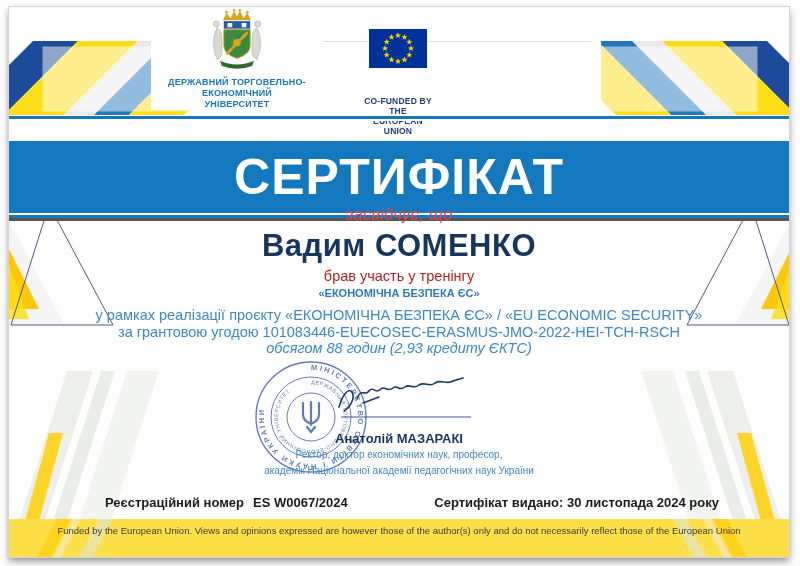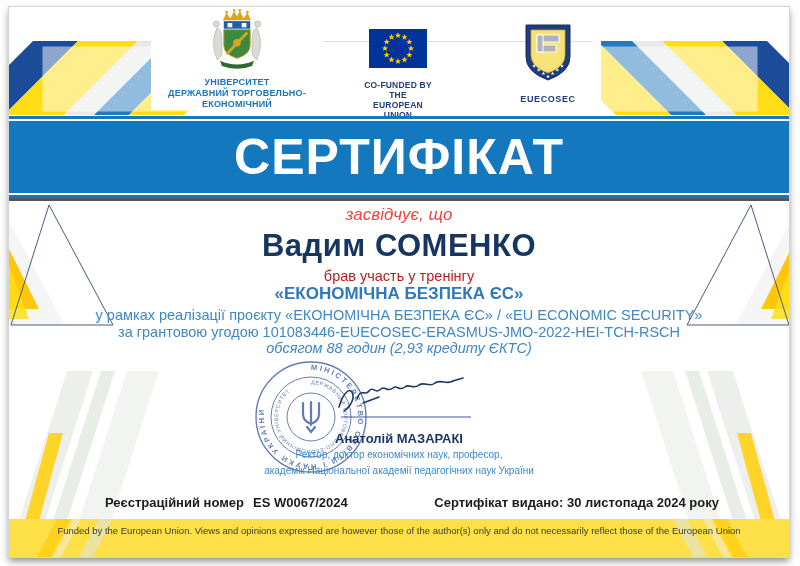--- a/index.html
+++ b/index.html
@@ -7,36 +7,36 @@
   .page { position:absolute; left:8px; top:6px; width:782px; height:552px; background:#ffffff;
           border:1px solid #d3d6d8; box-shadow:0 4px 7px -1px rgba(0,0,0,.45); overflow:hidden; }
   .decor { position:absolute; pointer-events:none; }
   
   .hdr-line { position:absolute; top:34px; left:132px; width:450px; height:1px; background:#dcdcdc; z-index:0; }
   .logo-block { position:absolute; text-align:center; z-index:1; }
   .uni-block { left:142px; top:0; width:172px; background:#fff; }
   .uni-name { font-size:9px; font-weight:bold; color:#1b75bb; line-height:11px; letter-spacing:.2px; }
   .eu-block { left:352px; top:22px; width:74px; }
   .eu-label { font-size:8.5px; font-weight:bold; color:#1f3c7d; line-height:10px; letter-spacing:.2px; }
-  .eu-label-wrap { margin-top:8px; }
+  .eu-label-wrap { margin-top:24px; }
   .shield-block { left:509px; top:16px; width:60px; }
   .shield-label { font-size:9px; font-weight:bold; color:#1f3c7d; margin-top:5px; letter-spacing:.6px; }
   
   .banner { position:absolute; left:0; top:109px; width:100%; z-index:2; }
   .banner .b-thin { height:3px; background:#1478be; }
   .banner .b-gap { height:2px; background:#ffffff; }
-  .banner .b-main { height:72px; background:#1478be; display:flex; align-items:center; justify-content:center; }
+  .banner .b-main { height:72px; background:#1478be; display:flex; align-items:center; justify-content:center;margin-top:20px; }
   .banner .b-shadow { height:3px; background:#55565a; }
   .banner-title { color:#ffffff; font-size:50px; font-weight:bold; letter-spacing:1px; }
   
   .textcol { position:absolute; left:0; top:200px; width:100%; text-align:center; z-index:4; }
   .t-attests { font-size:17px; font-style:italic; color:#ef4444; line-height:15px; }
   .t-name { font-size:31px; font-weight:bold; color:#16355f; line-height:32px; margin-top:8px; letter-spacing:.5px; }
   .t-part { font-size:14.5px; color:#b91c1c; line-height:15px; margin-top:7px; }
-  .t-training { font-size:17px; font-weight:bold; color:#2e79bd; line-height:19px; }
+  .t-training { font-size:11px; font-weight:bold; color:#2e79bd; line-height:19px; }
   .t-line { font-size:14.5px; color:#3f88c5; line-height:16.5px; }
   .t-project { margin-top:4px; }
   .t-volume { font-style:italic; }
   
   .seal { position:absolute; left:244px; top:352px; z-index:3; opacity:.85; }
   .sig { position:absolute; left:326px; top:366px; z-index:3; }
   .signer { position:absolute; left:0; top:424px; width:100%; text-align:center; z-index:4; }
   .s-name { font-size:13px; font-weight:bold; color:#16355f; line-height:16px; }
   .s-title { font-size:10px; color:#3f88c5; line-height:15.5px; }
   
@@ -109,22 +109,22 @@
       <rect x="50" y="17" width="5" height="4.5" fill="#ffffff"></rect>
       <path d="M31,24 h28 v17 q0,9 -14,13.5 q-14,-4.5 -14,-13.5 Z" fill="#3c8a3e" stroke="#c9a227" stroke-width="1"></path>
       <line x1="34" y1="50" x2="56" y2="27" stroke="#d9a520" stroke-width="3"></line>
       <circle cx="45" cy="38" r="4" fill="#d9a520"></circle>
       <path d="M24,22 q5,3 5,12 v14 q0,5 -5,8 q-4,-9 -4,-18 q0,-9 4,-16 Z" fill="#dadbd4" stroke="#b9bab0" stroke-width="0.8"></path>
       <path d="M66,22 q-5,3 -5,12 v14 q0,5 5,8 q4,-9 4,-18 q0,-9 -4,-16 Z" fill="#dadbd4" stroke="#b9bab0" stroke-width="0.8"></path>
       <circle cx="23" cy="18" r="3.2" fill="#dadbd4" stroke="#b9bab0" stroke-width="0.8"></circle>
       <circle cx="67" cy="18" r="3.2" fill="#dadbd4" stroke="#b9bab0" stroke-width="0.8"></circle>
       <path d="M27,57 q18,8 36,0 l-2,5.5 q-16,6 -32,0 Z" fill="#2f6b31"></path>
     </svg>
+    <div class="uni-name">ДЕРЖАВНИЙ ТОРГОВЕЛЬНО-ЕКОНОМІЧНИЙ</div>
     <div class="uni-name">УНІВЕРСИТЕТ</div>
-    <div class="uni-name">ДЕРЖАВНИЙ ТОРГОВЕЛЬНО-ЕКОНОМІЧНИЙ</div>
   </div>
 
   <div class="logo-block eu-block">
     <svg width="58" height="39" viewBox="0 0 58 39">
       <defs>
         <path id="st" d="M0,-3.2 L0.94,-0.99 3.04,-0.99 1.34,0.38 1.88,2.59 0,1.22 -1.88,2.59 -1.34,0.38 -3.04,-0.99 -0.94,-0.99 Z" fill="#ffcc00"></path>
       </defs>
       <rect x="0" y="0" width="58" height="39" fill="#003399"></rect>
       <use href="#st" transform="translate(29,6.5)"></use>
       <use href="#st" transform="translate(35.5,8.2)"></use>
@@ -138,44 +138,20 @@
       <use href="#st" transform="translate(16,19.5)"></use>
       <use href="#st" transform="translate(17.7,13)"></use>
       <use href="#st" transform="translate(22.5,8.2)"></use>
     </svg>
     <div class="eu-label-wrap">
       <div class="eu-label">CO-FUNDED BY THE</div>
       <div class="eu-label">EUROPEAN UNION</div>
     </div>
   </div>
 
-  <div class="logo-block shield-block">
-    <svg width="48" height="62" viewBox="-24 -30 48 62">
-      <path d="M-22,-28 h44 v32 q0,15 -22,23 q-22,-8 -22,-23 Z" fill="#1f3c7d" stroke="#16305f" stroke-width="1"></path>
-      <path d="M-17,-23 h34 v25 q0,12 -17,18 q-17,-6 -17,-18 Z" fill="#f7e27a" stroke="#c9a227" stroke-width="0.8"></path>
-      <g fill="#afb4bc" stroke="#ffffff" stroke-width="0.9">
-        <rect x="-11" y="-18" width="22" height="7"></rect>
-        <rect x="-11" y="-8" width="19" height="7"></rect>
-        <rect x="-11" y="-18" width="6" height="17"></rect>
-      </g>
-      <g fill="#ffffff">
-        <use href="#eust" transform="translate(-14,13)"></use>
-        <use href="#eust" transform="translate(-9.3,17)"></use>
-        <use href="#eust" transform="translate(-4.6,20.5)"></use>
-        <use href="#eust" transform="translate(0,23.5)"></use>
-        <use href="#eust" transform="translate(4.6,20.5)"></use>
-        <use href="#eust" transform="translate(9.3,17)"></use>
-        <use href="#eust" transform="translate(14,13)"></use>
-      </g>
-      <defs>
-        <path id="eust" d="M0,-2 L0.59,-0.62 1.9,-0.62 0.84,0.24 1.18,1.62 0,0.76 -1.18,1.62 -0.84,0.24 -1.9,-0.62 -0.59,-0.62 Z"></path>
-      </defs>
-    </svg>
-    <div class="shield-label">EUECOSEC</div>
-  </div>
 
   <div class="banner">
     <div class="b-thin"></div>
     <div class="b-gap"></div>
     <div class="b-main">
       <span class="banner-title">СЕРТИФІКАТ</span>
     </div>
     <div class="b-gap"></div>
     <div class="b-thin"></div>
     <div class="b-shadow"></div>

